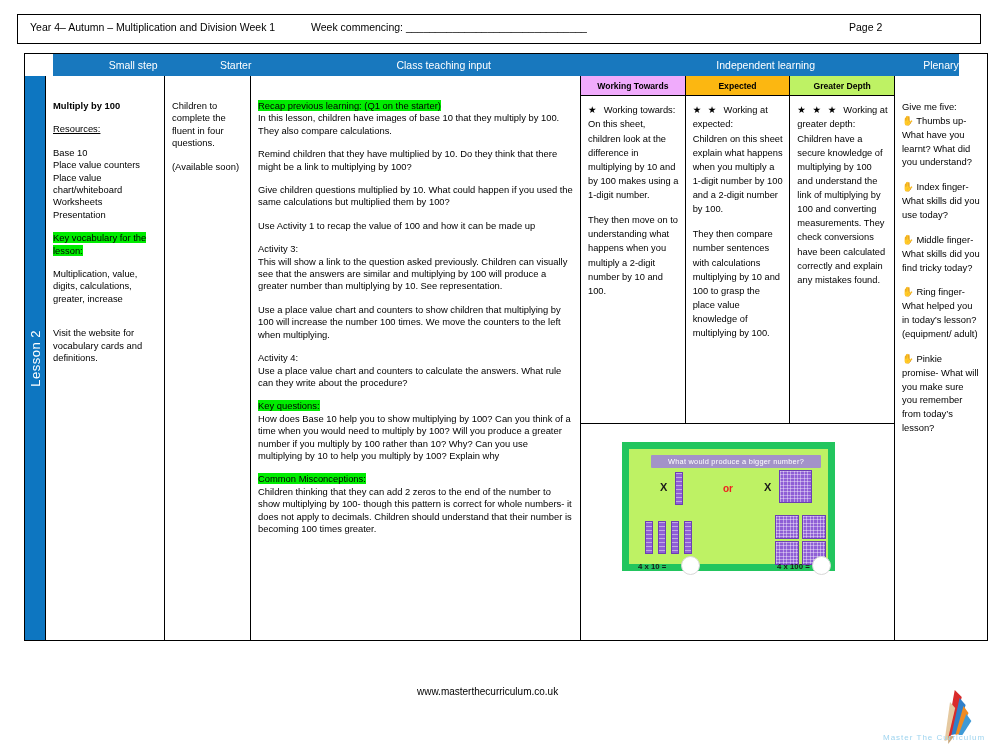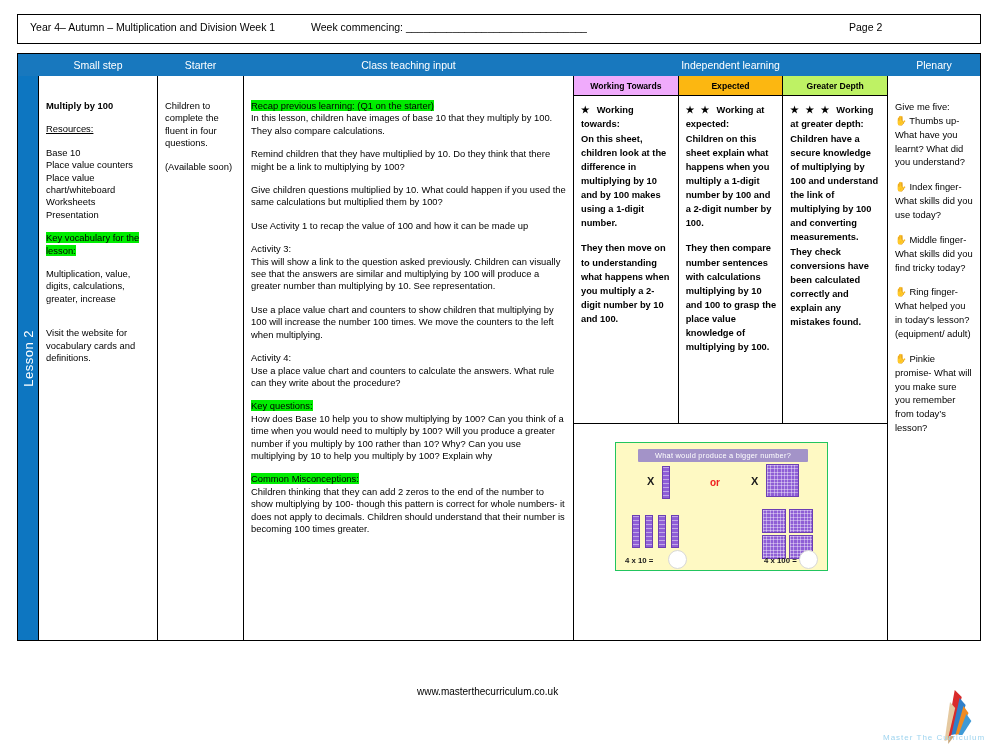--- a/index.html
+++ b/index.html
@@ -16,23 +16,23 @@
   .hdr-box{
     position:absolute;left:17px;top:14px;width:964px;height:30px;
     border:1px solid #000;box-sizing:border-box;
   }
   .hdr-title{position:absolute;left:12px;top:6px;font-size:10.5px;white-space:nowrap;}
   .hdr-commencing{position:absolute;left:293px;top:6px;font-size:10.5px;white-space:nowrap;}
   .hdr-page{position:absolute;left:831px;top:6px;font-size:10.5px;white-space:nowrap;}
 
   
   .tbl{
-    position:absolute;left:17px;top:53px;width:964px;height:588px;
+    position:absolute;left:24px;top:53px;width:964px;height:588px;
     border:1px solid #000;box-sizing:border-box;
-    display:flex;flex-direction:column;background:#fff;
+    display:flex;flex-direction:column;background:#fff;align-items:center;
   }
   .thead{display:flex;height:22px;background:#1878be;flex:0 0 auto;}
   .th{
     color:#fff;font-size:10.5px;text-align:center;
     display:flex;align-items:center;justify-content:center;
     box-sizing:border-box;
   }
   .th.sep{border-right:1px solid #1878be;}
 
   .tbody{display:flex;flex:1 1 auto;min-height:0;}
@@ -77,29 +77,29 @@
   .ind-h.wt{background:#f0abfc;color:#000;}
   .ind-h.ex{background:#fcb711;color:#000;}
   .ind-h.gd{background:#bef264;color:#000;}
 
   .ind-row{display:flex;height:328px;flex:0 0 auto;}
   .ind-c{
     flex:1 1 0;border-right:1px solid #000;border-bottom:1px solid #000;
     box-sizing:border-box;padding:7px 6px 4px 7px;overflow:hidden;
   }
   .ind-c:last-child{border-right:none;}
-  .ind-c .t{font-size:9.3px;line-height:1.52;font-weight:bold;}
+  .ind-c .t{font-size:9.3px;line-height:1.52;}
   .star{font-size:9.5px;letter-spacing:2px;}
 
   .ind-bottom{flex:1 1 auto;position:relative;}
 
   
   .repr{
     position:absolute;left:41px;top:18px;width:213px;height:129px;
-    background:#fef9c3;border:1px solid #22c55e;box-sizing:border-box;
+    background:#bef264;border:7px solid #22c55e;box-sizing:border-box;
   }
   .repr-title{
     position:absolute;left:22px;top:6px;width:170px;height:13px;
     background:#a393c8;border-radius:1px;
     color:#fff;font-size:7.4px;text-align:center;line-height:13px;
     letter-spacing:.25px;
   }
   .rod{
     background:#8f5fd6;border:1px solid #6c3fb3;box-sizing:border-box;
     background-image:repeating-linear-gradient(to bottom,rgba(255,255,255,.45) 0 1px,transparent 1px 4px);

